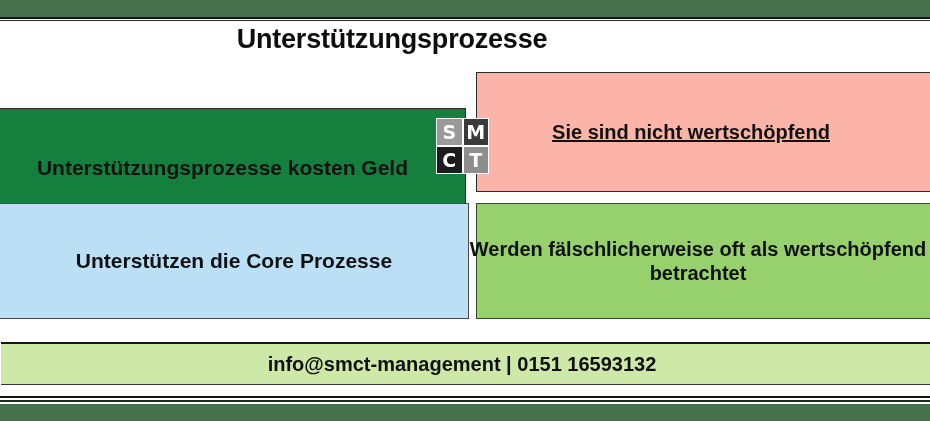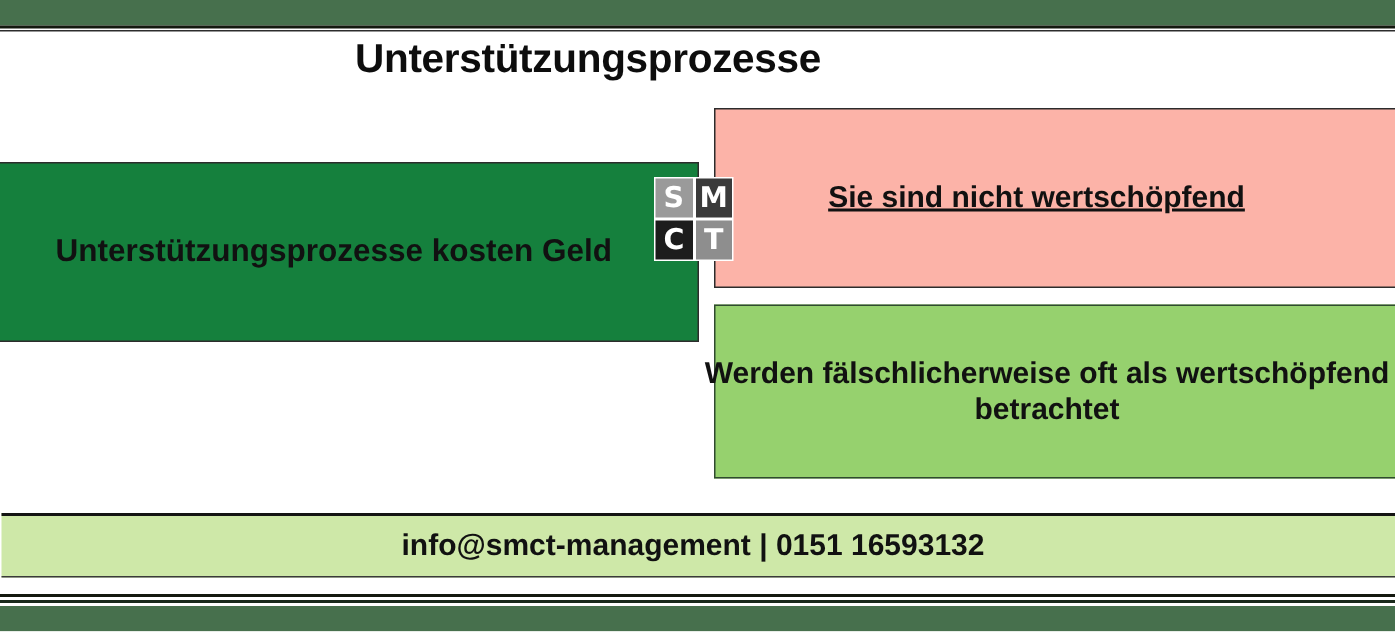--- a/index.html
+++ b/index.html
@@ -204,20 +204,23 @@
   <div class="title">Unterstützungsprozesse</div>
 
   <div class="box box-teal">
     <span class="txt">Unterstützungsprozesse kosten Geld</span>
   </div>
 
   <div class="box box-pink">
     <span class="txt">Sie sind nicht wertschöpfend</span>
   </div>
 
+  <div class="box box-blue">
+    <span class="txt">Unterstützen die Core Prozesse</span>
+  </div>
 
   <div class="box box-green">
     <span class="txt">Werden fälschlicherweise oft als wertschöpfend betrachtet</span>
   </div>
 
   <div class="logo">
     <span class="cell c-s">S</span>
     <span class="cell c-m">M</span>
     <span class="cell c-c">C</span>
     <span class="cell c-t">T</span>

